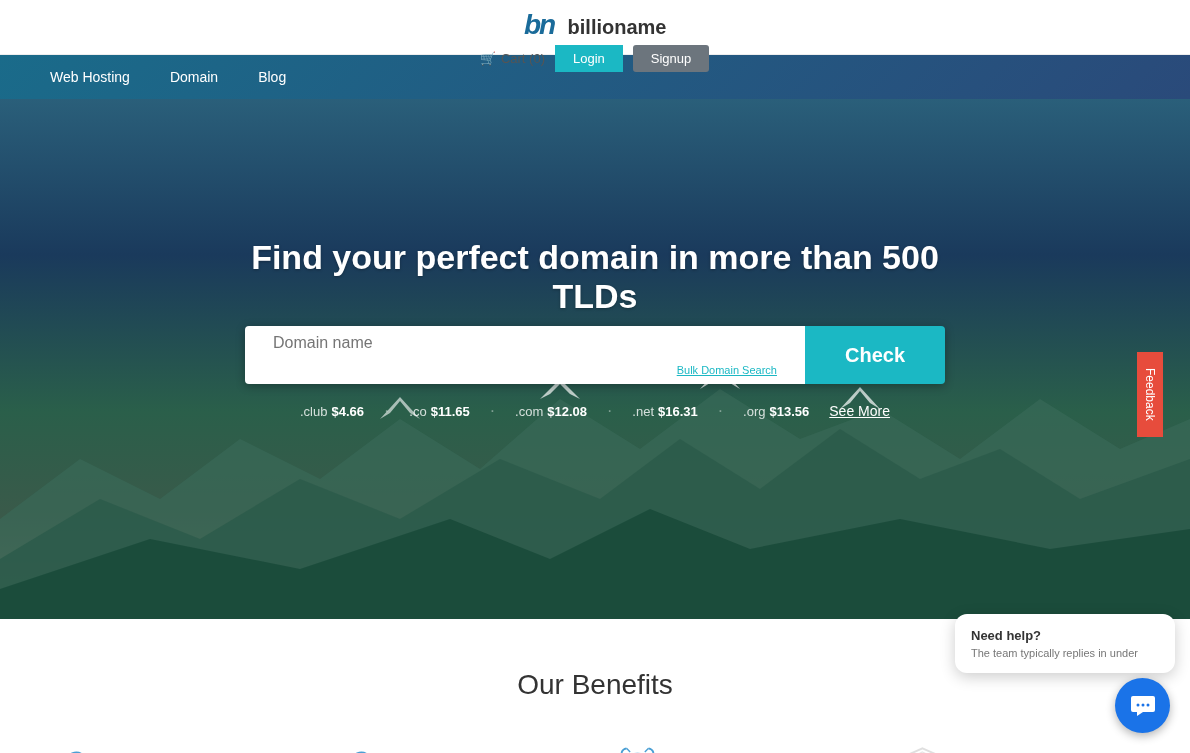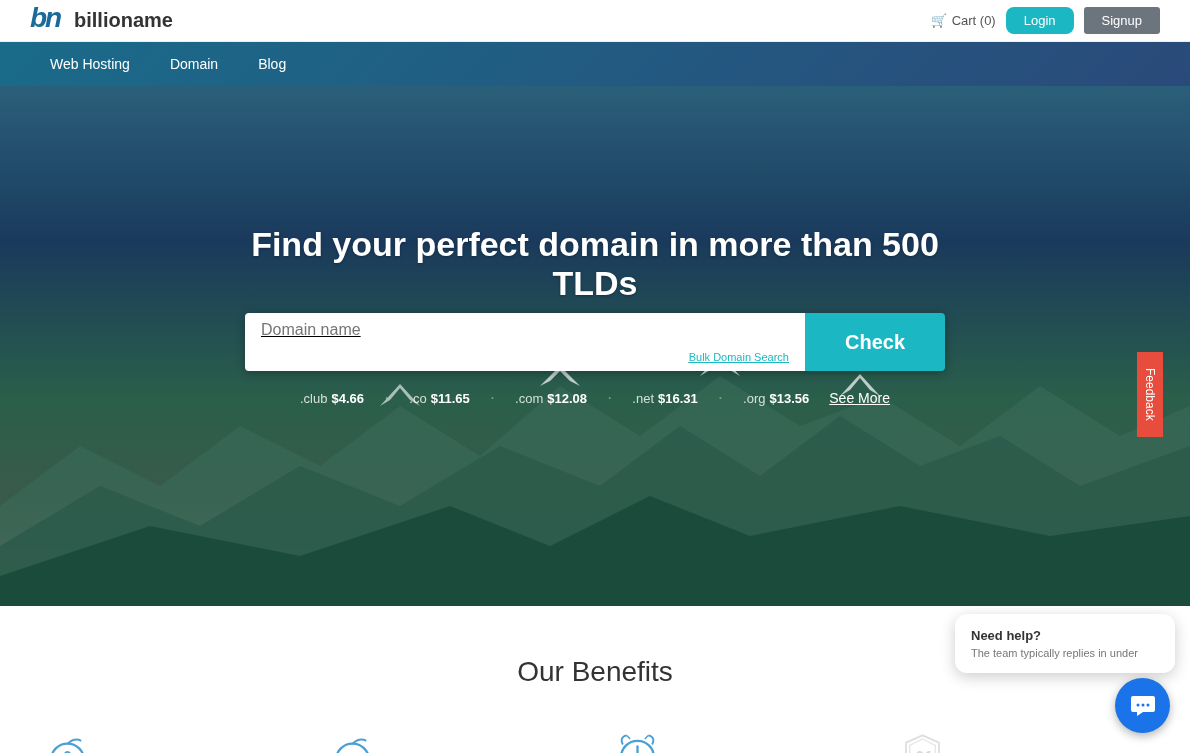--- a/index.html
+++ b/index.html
@@ -6,21 +6,22 @@
     body { font-family: Arial, sans-serif; background: #fff; overflow-x: hidden; }
 
     
     .header {
       display: flex;
       align-items: center;
       justify-content: space-between;
       padding: 10px 30px;
       background: #fff;
       border-bottom: 1px solid #eee;
-      height: 42px;
+      height: 55px;
+      flex-direction: column;
     }
     .logo {
       display: flex;
       align-items: center;
       gap: 8px;
     }
     .logo-icon {
       font-size: 28px;
       font-weight: bold;
       color: #2a6496;
@@ -43,21 +44,21 @@
       text-decoration: none;
       display: flex;
       align-items: center;
       gap: 4px;
     }
     .btn-login {
       background: #1bb8c4;
       color: #fff;
       border: none;
       padding: 6px 18px;
-      border-radius: 8px;
+      border-radius: 0;
       font-size: 13px;
       cursor: pointer;
     }
     .btn-signup {
       background: #6c757d;
       color: #fff;
       border: none;
       padding: 6px 18px;
       border-radius: 3px;
       font-size: 13px;
@@ -129,25 +130,24 @@
       width: 100%;
       max-width: 700px;
       margin: 0 auto;
       border-radius: 4px;
       overflow: hidden;
       box-shadow: 0 2px 10px rgba(0,0,0,0.3);
     }
     .search-input-wrap {
       flex: 1;
       background: #fff;
-      padding: 8px 16px;
+      padding: 8px 28px;
       display: flex;
       flex-direction: column;
       justify-content: flex-end;
-      text-decoration: underline;
     }
     .search-input {
       border: none;
       outline: none;
       font-size: 16px;
       color: #999;
       width: 100%;
       background: transparent;
     }
     .bulk-link {

